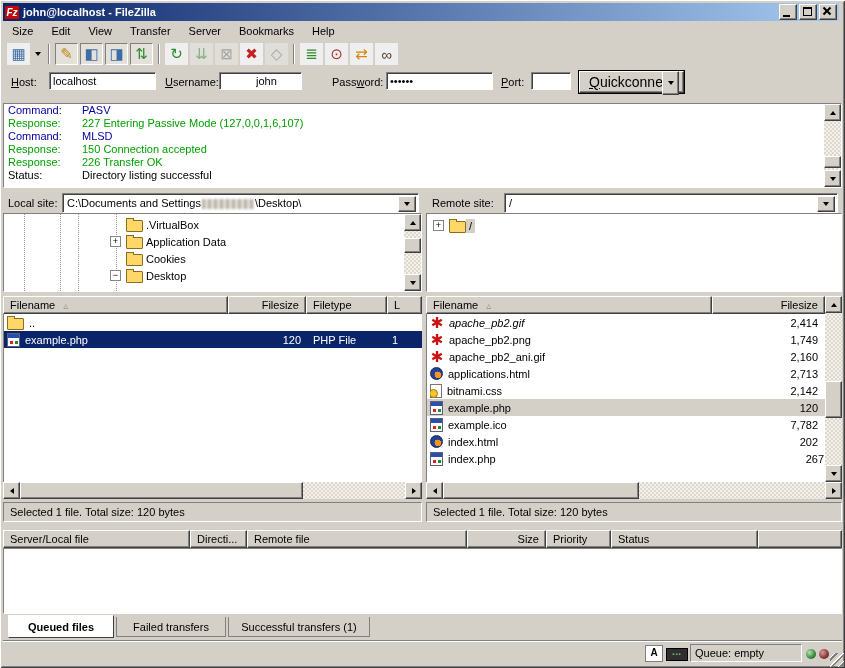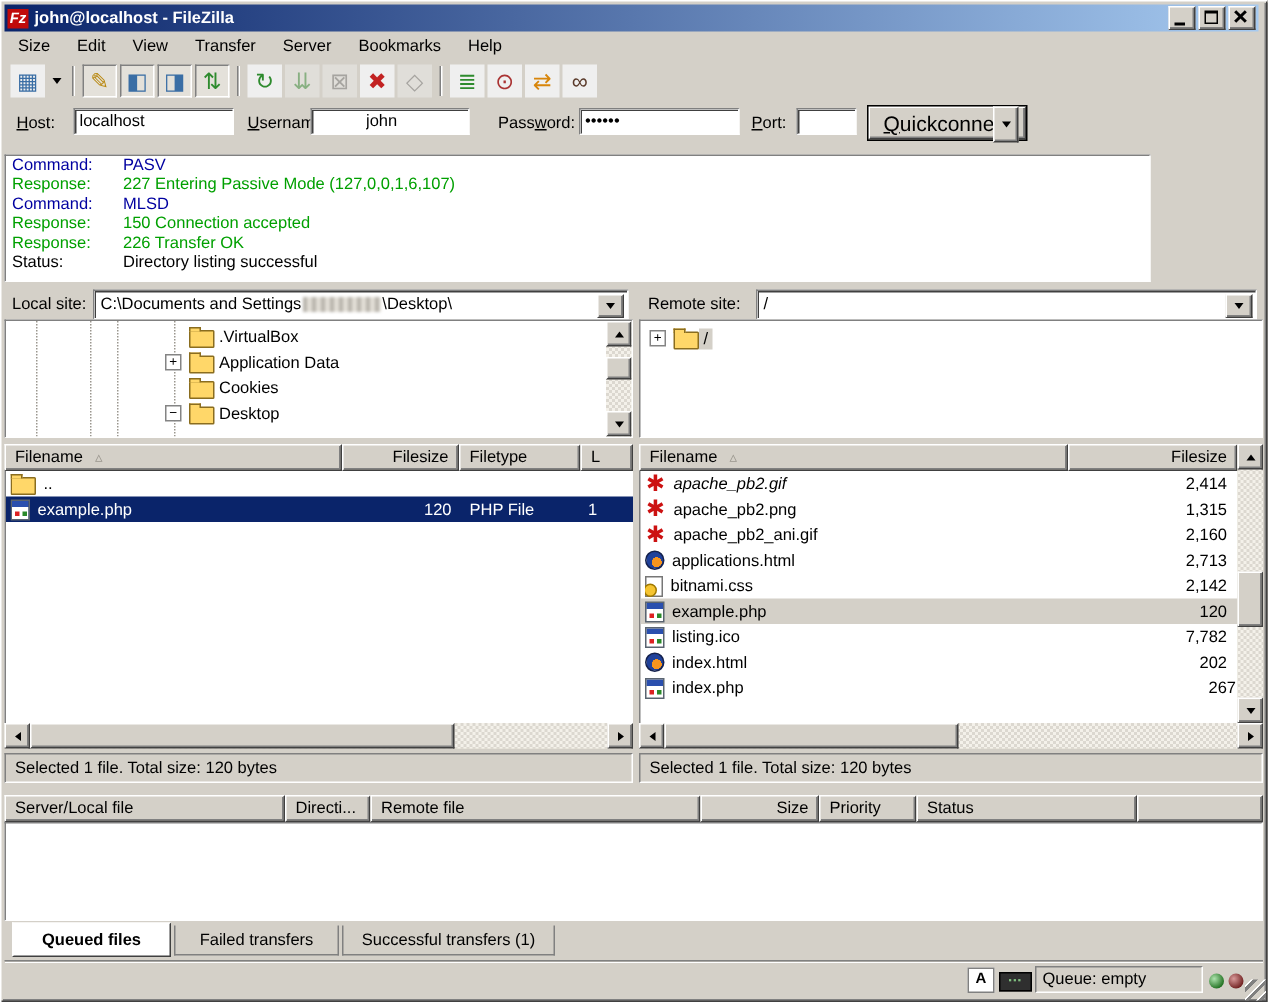--- a/index.html
+++ b/index.html
@@ -48,21 +48,21 @@
     border:1px solid;border-color:#808080 #fff #fff #808080;box-shadow:inset 1px 1px 0 #404040;
     font-family:"Liberation Sans",sans-serif;font-size:11px;padding:0 3px;}
   .qc-btn{position:absolute;top:4px;height:22px;background:#d4d0c8;border:1px solid;
     border-color:#fff #404040 #404040 #fff;box-shadow:inset -1px -1px 0 #808080;
     outline:1px solid #000;font-family:"Liberation Sans",sans-serif;font-size:14px;padding:0 9px;}
   .qc-btn .mn{text-decoration:underline;}
   .qc-drop{position:absolute;top:4px;width:15px;height:22px;background:#d4d0c8;border:1px solid;
     border-color:#fff #404040 #404040 #fff;box-shadow:inset -1px -1px 0 #808080;
     display:flex;align-items:center;justify-content:center;}
   
-  .logbox{left:3px;top:103px;width:764px;height:85px;background:#fff;box-sizing:border-box;
+  .logbox{left:3px;top:103px;width:839px;height:85px;background:#fff;box-sizing:border-box;
     border:1px solid;border-color:#808080 #fff #fff #808080;overflow:hidden;}
   .log-line{display:flex;line-height:13px;padding-left:4px;white-space:nowrap;}
   .log-label{width:74px;flex:none;}
   
   .site-label{position:absolute;top:197px;}
   .combo{position:absolute;top:193px;height:20px;background:#fff;box-sizing:border-box;
     border:1px solid;border-color:#808080 #fff #fff #808080;box-shadow:inset 1px 1px 0 #404040;
     display:flex;align-items:center;padding:0 18px 0 4px;white-space:nowrap;overflow:hidden;}
   .combo-btn{position:absolute;right:2px;top:2px;width:16px;height:14px;background:#d4d0c8;
     border:1px solid;border-color:#fff #404040 #404040 #fff;box-shadow:inset -1px -1px 0 #808080;
@@ -207,21 +207,21 @@
       </button>
       <button class="tb-btn">
         <span class="tb-glyph" style="color: rgb(90, 58, 42);">∞</span>
       </button>
     </div>
 
   <div class="abs quickbar">
     <span class="qlabel" id="host-label" style="left:8px"><span></span><span class="mn">H</span><span>ost:</span></span>
     <input class="field" style="left: 46px; width: 107px;" value="localhost">
     <span class="qlabel" id="username-label" style="left:162px"><span></span><span class="mn">U</span><span>sername:</span></span>
-    <input class="field" style="left: 204px; width: 106px; padding-left: 36px;" value="john">
+    <input class="field" style="left: 216px; width: 83px; padding-left: 36px;" value="john">
     <span class="qlabel" id="password-label" style="left:329px"><span>Pass</span><span class="mn">w</span><span>ord:</span></span>
     <input class="field" style="left: 383px; width: 107px;" value="••••••">
     <span class="qlabel" id="port-label" style="left:498px"><span></span><span class="mn">P</span><span>ort:</span></span>
     <input class="field" style="left: 528px; width: 40px;" value="">
     <button class="qc-btn" id="quickconnect-button" style="left:576px"><span></span><span class="mn">Q</span><span>uickconnect</span></button>
     <span class="qc-drop" style="left:659px">
         <span class="tri-down"></span>
       </span>
   </div>
 
@@ -368,21 +368,21 @@
           <span class="apache-image-icon">✱</span>
           <span style="margin-left: 5px; font-style: italic;">apache_pb2.gif</span>
         </div>
         <div class="cell r" style="left: 286px; width: 105px;">2,414</div>
       </div>
       <div class="row" style="top: 17px;">
         <div class="cell" style="left: 3px; width: 278px;">
           <span class="apache-image-icon">✱</span>
           <span style="margin-left: 5px;">apache_pb2.png</span>
         </div>
-        <div class="cell r" style="left: 286px; width: 105px;">1,315</div>
+        <div class="cell r" style="left: 286px; width: 105px;">1,749</div>
       </div>
       <div class="row" style="top: 34px;">
         <div class="cell" style="left: 3px; width: 278px;">
           <span class="apache-image-icon">✱</span>
           <span style="margin-left: 5px;">apache_pb2_ani.gif</span>
         </div>
         <div class="cell r" style="left: 286px; width: 105px;">2,160</div>
       </div>
       <div class="row" style="top: 51px;">
         <div class="cell" style="left: 3px; width: 278px;">
@@ -401,21 +401,21 @@
       <div class="row sel-inactive" style="top: 85px;">
         <div class="cell" style="left: 3px; width: 278px;">
           <span class="php-file-icon"></span>
           <span style="margin-left: 5px;">example.php</span>
         </div>
         <div class="cell r" style="left: 286px; width: 105px;">120</div>
       </div>
       <div class="row" style="top: 102px;">
         <div class="cell" style="left: 3px; width: 278px;">
           <span class="ico-file-icon"></span>
-          <span style="margin-left: 5px;">listing.ico</span>
+          <span style="margin-left: 5px;">example.ico</span>
         </div>
         <div class="cell r" style="left: 286px; width: 105px;">7,782</div>
       </div>
       <div class="row" style="top: 119px;">
         <div class="cell" style="left: 3px; width: 278px;">
           <span class="html-file-icon"></span>
           <span style="margin-left: 5px;">index.html</span>
         </div>
         <div class="cell r" style="left: 286px; width: 105px;">202</div>
       </div>

